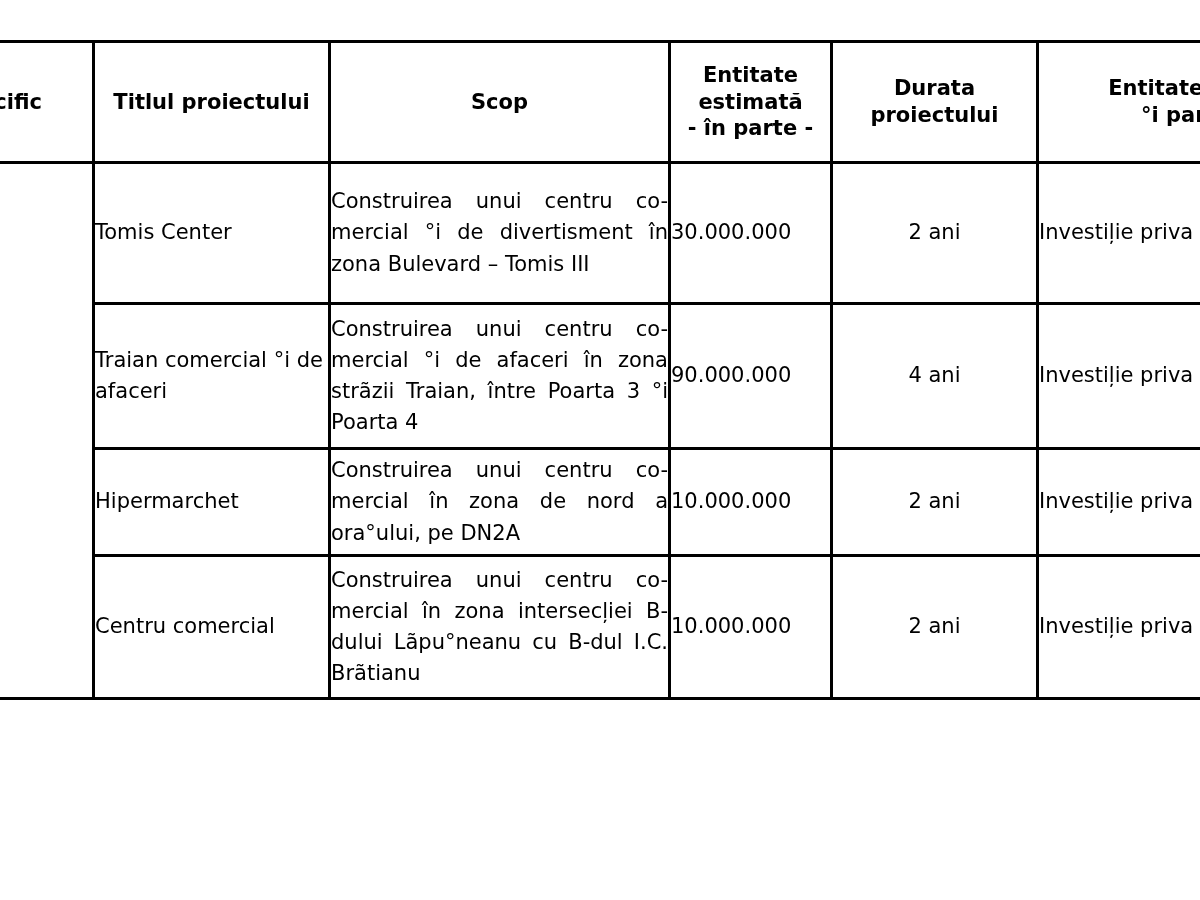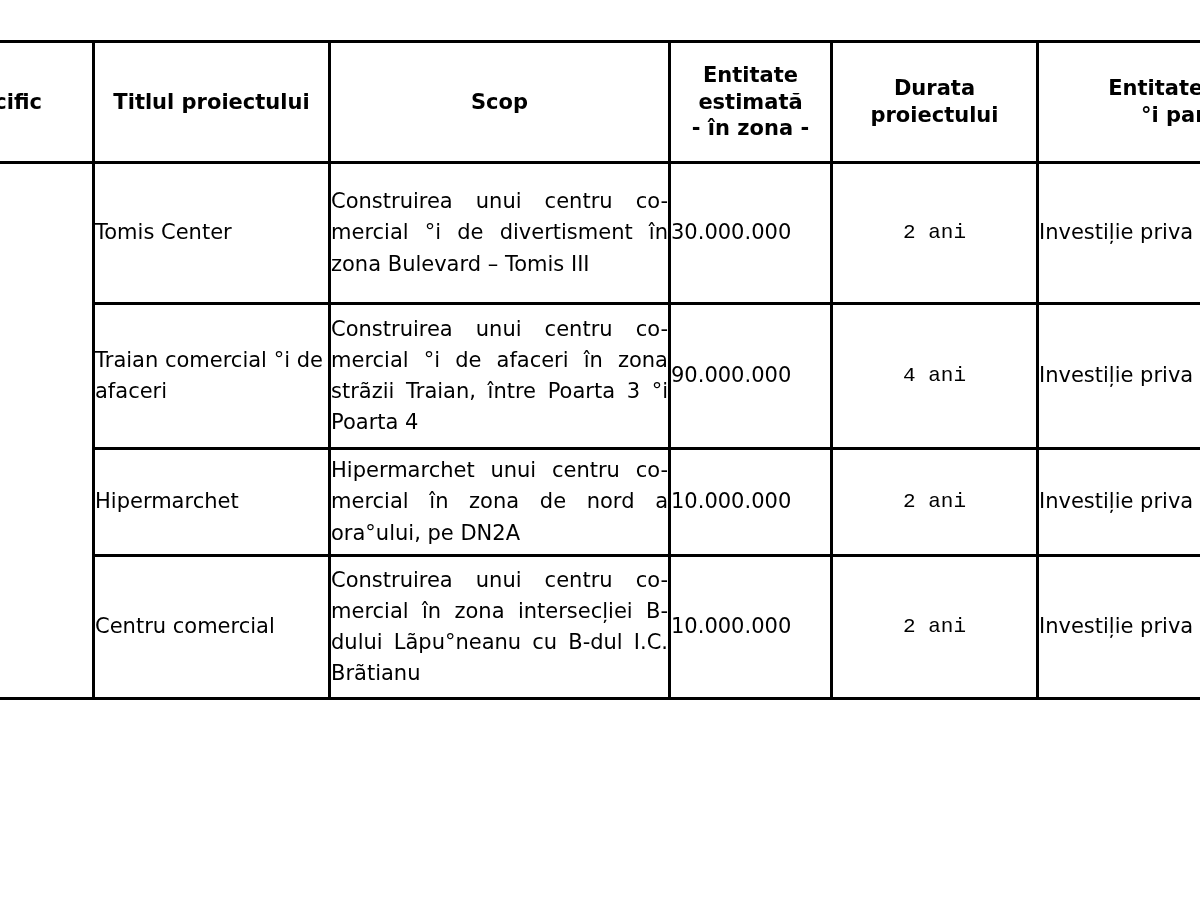--- a/index.html
+++ b/index.html
@@ -91,21 +91,20 @@
   }
 
   td.valoare {
     text-align: left;
     vertical-align: middle;
   }
 
   td.durata {
     text-align: center;
     vertical-align: middle;
-    font-family: Liberation Mono, monospace;
   }
 
   td.entitate {
     vertical-align: top;
     text-align: left;
   }
 
   
   tr.r1 td { height: 138px; }
   tr.r2 td { height: 142px; }
@@ -133,21 +132,21 @@
           </th>
           <th>
             <span class="hdr-line">Titlul proiectului</span>
           </th>
           <th>
             <span class="hdr-line">Scop</span>
           </th>
           <th>
             <span class="hdr-line">Entitate</span>
             <span class="hdr-line">estimată</span>
-            <span class="hdr-line">- în zona -</span>
+            <span class="hdr-line">- în parte -</span>
           </th>
           <th>
             <span class="hdr-line">Durata</span>
             <span class="hdr-line">proiectului</span>
           </th>
           <th>
             <span class="hdr-line">Entitate resp</span>
             <span class="hdr-line">°i parte</span>
           </th>
         </tr>
@@ -164,21 +163,21 @@
         </tr>
         <tr class="r2">
           <td class="cell titlu">Traian comercial °i de afaceri</td>
           <td class="cell scop">Construirea unui centru co-mercial °i de afaceri în zona strãzii Traian, între Poarta 3 °i Poarta 4</td>
           <td class="cell valoare">90.000.000</td>
           <td class="cell durata">4 ani</td>
           <td class="cell entitate">Investiļie priva</td>
         </tr>
         <tr class="r3">
           <td class="cell titlu">Hipermarchet</td>
-          <td class="cell scop">Hipermarchet unui centru co-mercial în zona de nord a ora°ului, pe DN2A</td>
+          <td class="cell scop">Construirea unui centru co-mercial în zona de nord a ora°ului, pe DN2A</td>
           <td class="cell valoare">10.000.000</td>
           <td class="cell durata">2 ani</td>
           <td class="cell entitate">Investiļie priva</td>
         </tr>
         <tr class="r4">
           <td class="cell titlu">Centru comercial</td>
           <td class="cell scop">Construirea unui centru co-mercial în zona intersecļiei B-dului Lãpu°neanu cu B-dul I.C. Brãtianu</td>
           <td class="cell valoare">10.000.000</td>
           <td class="cell durata">2 ani</td>
           <td class="cell entitate">Investiļie priva</td>

